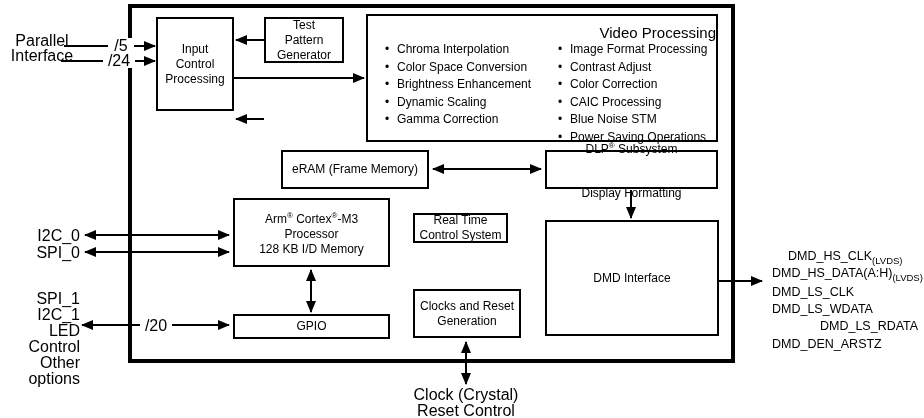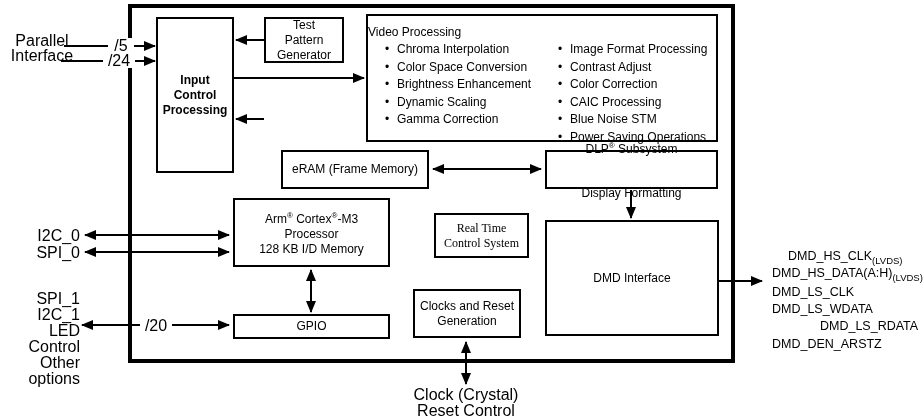--- a/index.html
+++ b/index.html
@@ -12,21 +12,21 @@
   .outer {
     position:absolute; left:128px; top:4px; width:607px; height:359px;
     border:4px solid #000; box-sizing:border-box; background:transparent;
   }
   .box {
     position:absolute; background:#fff; border:2px solid #000; box-sizing:border-box;
     display:flex; flex-direction:column; align-items:center; justify-content:center;
     text-align:center; font-size:12px; line-height:15px;
   }
   .box.plain { display:block; }
-  .vp-title { position:absolute; left:0; top:9px; width:100%; text-align:left; font-size:12px; }
+  .vp-title { position:absolute; left:0; top:9px; width:100%; text-align:right; font-size:15px; }
   .vp-cols { position:absolute; left:16px; top:25px; display:flex; text-align:left; }
   .vp-col-left { width:173px; }
   .vp-list { list-style:none; margin:0; padding:0; }
   .vp-list li { position:relative; padding-left:13px; line-height:17.5px; font-size:12px; }
   .vp-list li::before { content:"\2022"; position:absolute; left:1px; }
   .lbl { position:absolute; font-size:16px; line-height:15px; }
   .lbl.right-align { text-align:right; }
   .lbl.center { text-align:center; }
   .lbl.onwire { background:#fff; padding:0 2px; }
   .stack16 div { line-height:16px; }
@@ -63,21 +63,21 @@
       <line x1="311" y1="290" x2="311" y2="270" marker-end="url(#mEnd)"></line>
       <line x1="311" y1="290" x2="311" y2="312" marker-end="url(#mEnd)"></line>
       <line x1="466" y1="362" x2="466" y2="342" marker-end="url(#mEnd)"></line>
       <line x1="466" y1="362" x2="466" y2="384" marker-end="url(#mEnd)"></line>
       <line x1="719" y1="281" x2="762" y2="281" marker-end="url(#mEnd)"></line>
     </g>
   </svg>
 
   <div class="outer"></div>
 
-  <div class="box" style="left:156px; top:17px; width:78px; height:156px;font-weight:bold;">
+  <div class="box" style="left:156px; top:17px; width:78px; height:94px;">
     <div>Input</div>
     <div>Control</div>
     <div>Processing</div>
   </div>
 
   <div class="box" style="left:264px; top:17px; width:80px; height:46px;">
     <div>Test</div>
     <div>Pattern</div>
     <div>Generator</div>
   </div>
@@ -112,21 +112,21 @@
     <div><span>DLP</span><sup class="reg">®</sup><span> Subsystem</span></div>
     <div>Display Formatting</div>
   </div>
 
   <div class="box" style="left:233px; top:198px; width:157px; height:69px;">
     <div><span>Arm</span><sup class="reg">®</sup><span> Cortex</span><sup class="reg">®</sup><span>-M3</span></div>
     <div>Processor</div>
     <div>128 KB I/D Memory</div>
   </div>
 
-  <div class="box" style="left:434px; top:213px; width:95px; height:45px;font-family:Liberation Serif, serif;">
+  <div class="box" style="left:413px; top:213px; width:95px; height:30px;">
     <div>Real Time</div>
     <div>Control System</div>
   </div>
 
   <div class="box" style="left:233px; top:314px; width:157px; height:25px;">
     <div>GPIO</div>
   </div>
 
   <div class="box" style="left:413px; top:289px; width:108px; height:49px;">
     <div>Clocks and Reset</div>

